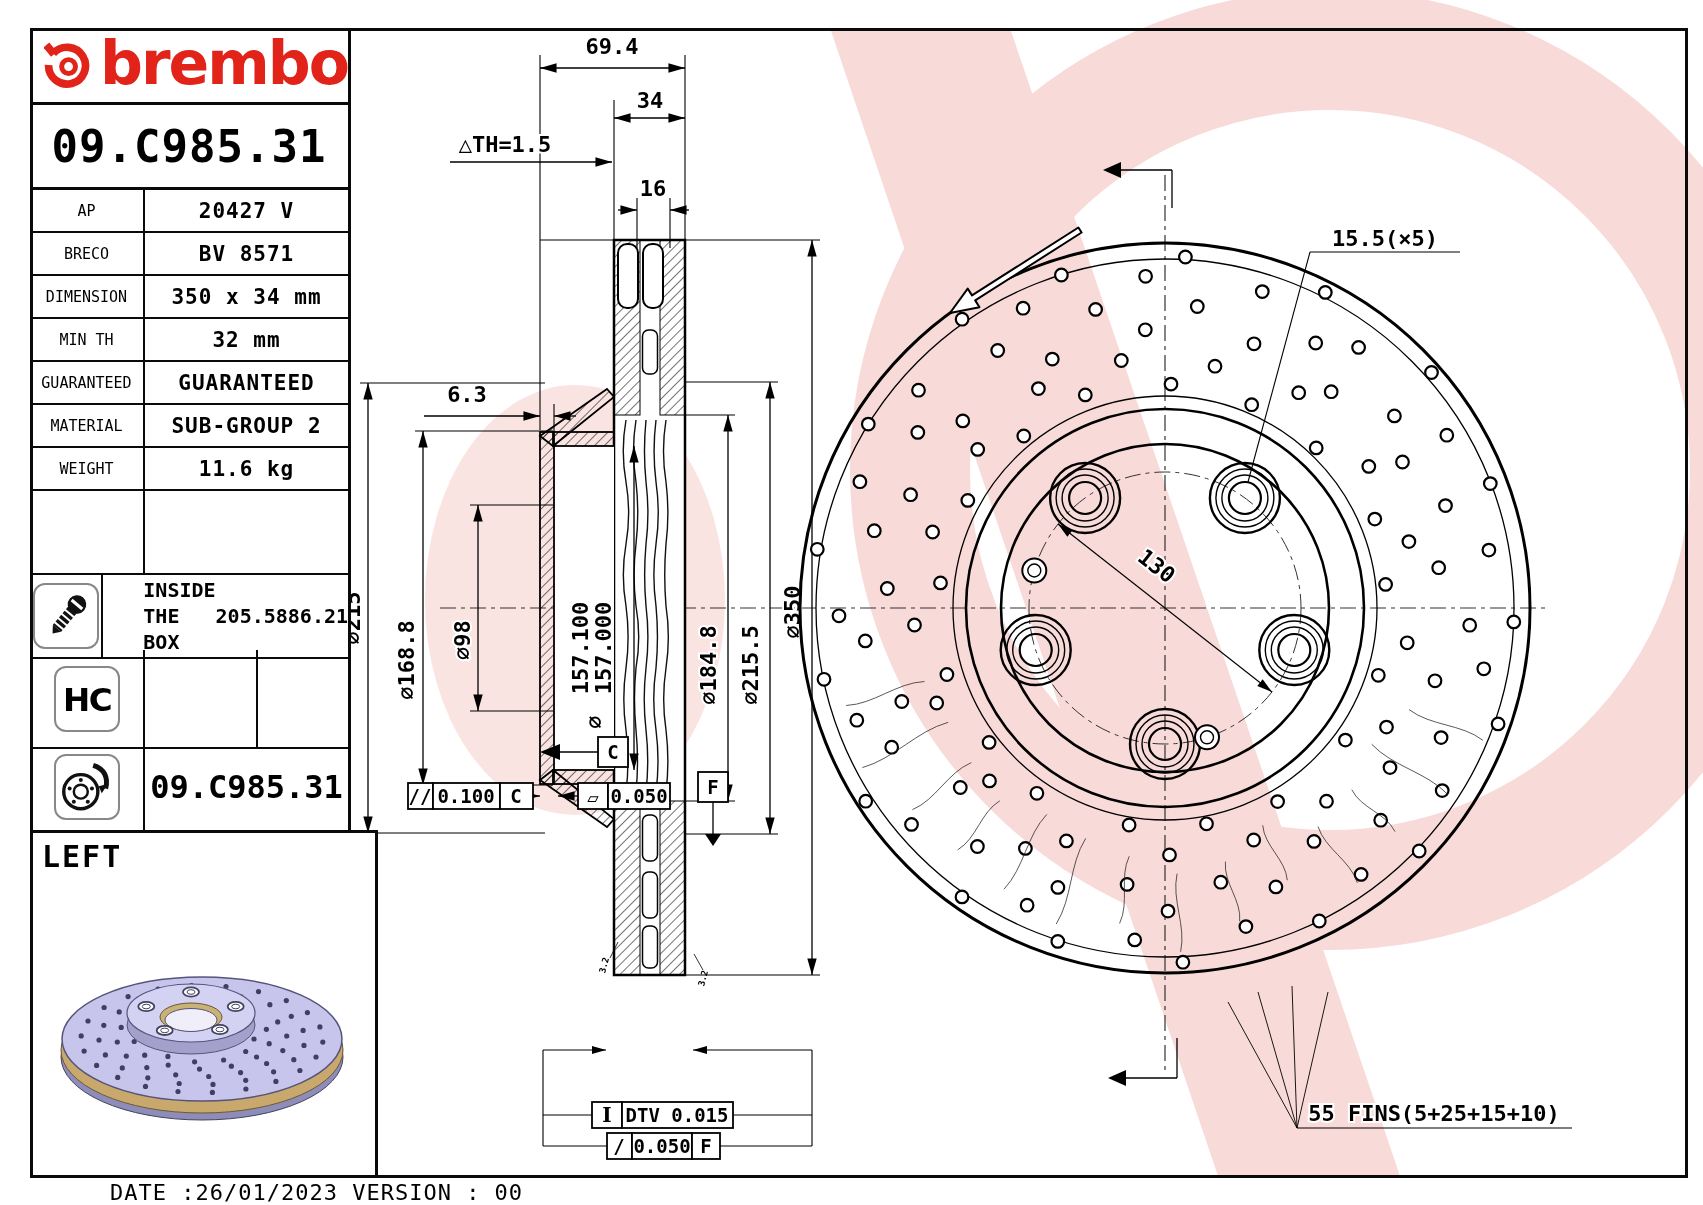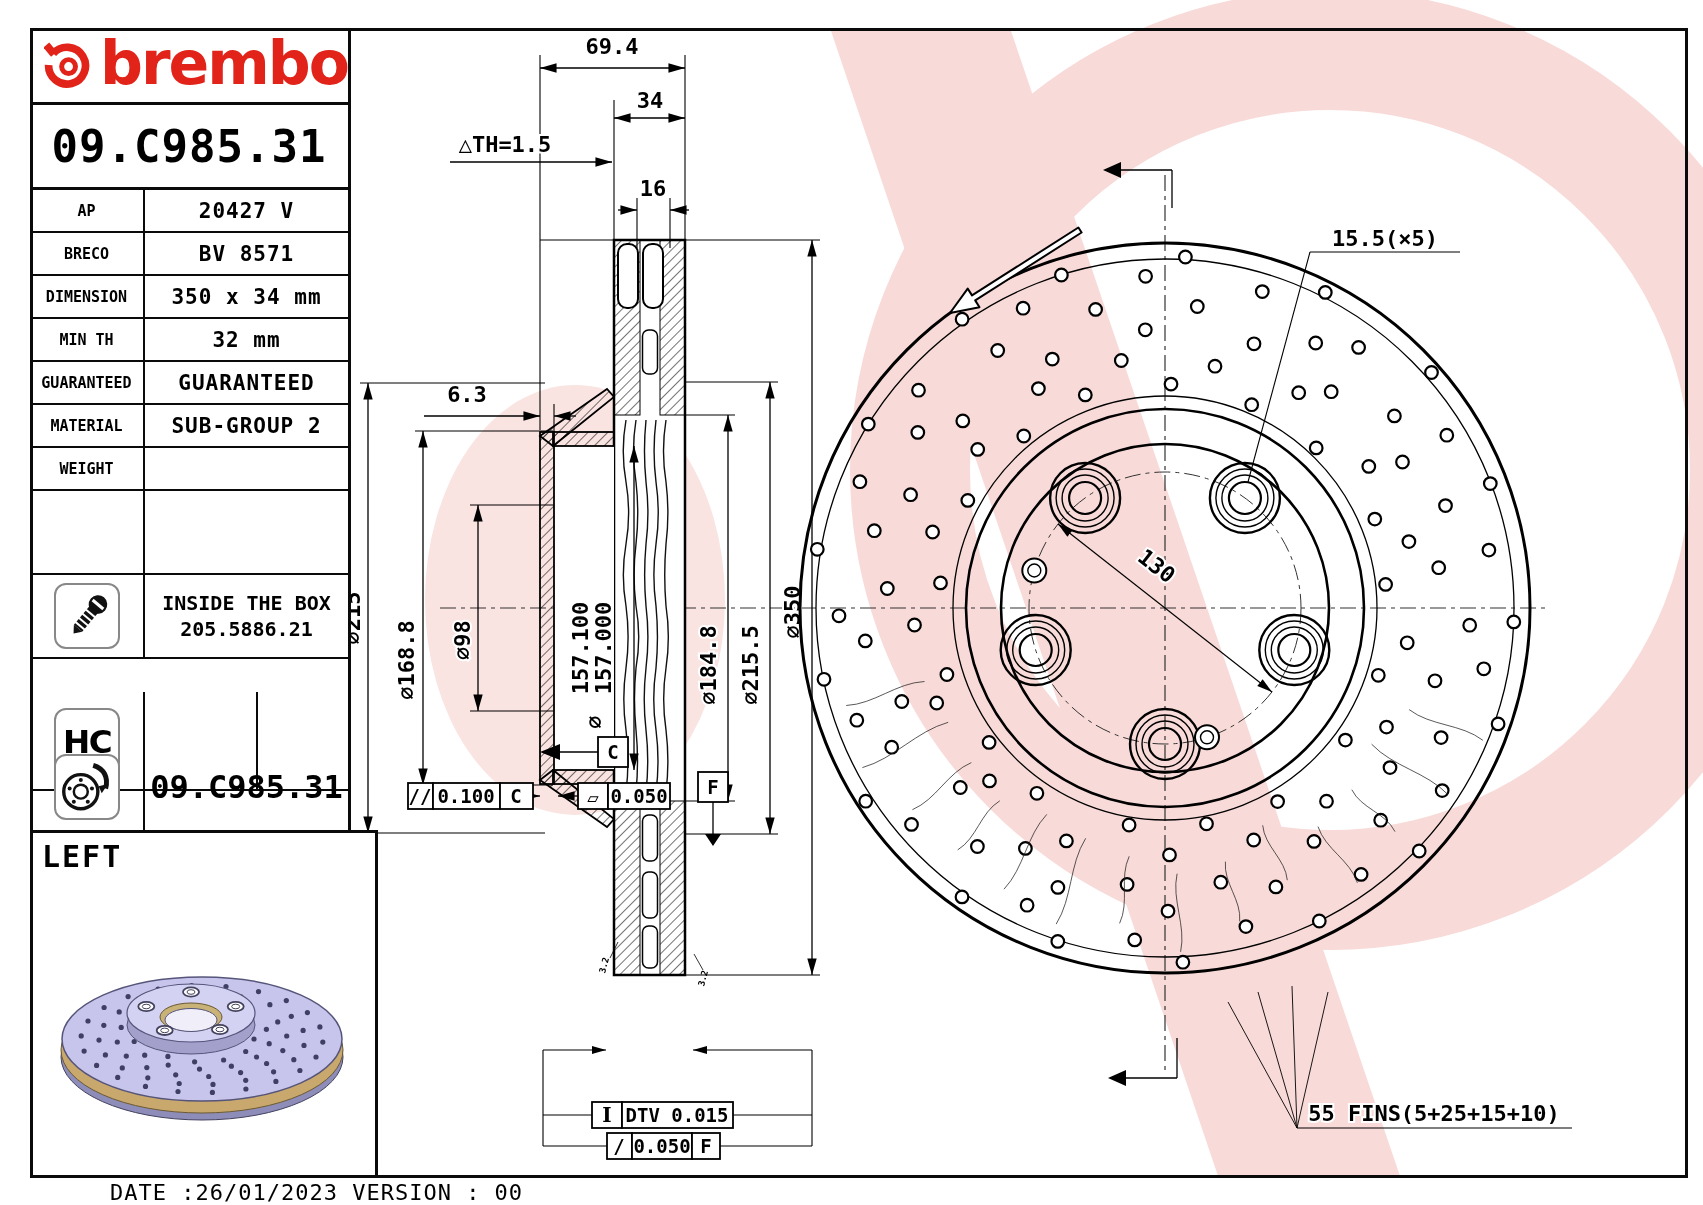--- a/index.html
+++ b/index.html
@@ -12,28 +12,28 @@
   .left-panel{position:absolute;left:30px;top:28px;width:321px;height:802px;background:#fff;
               border-right:3px solid #0a0a0a;box-sizing:border-box;z-index:3;}
   .lp-row{position:absolute;left:0;width:318px;box-sizing:border-box;border-bottom:2px solid #0a0a0a;}
   .row-logo{top:0;height:77px;display:flex;align-items:center;padding-left:14px;border-bottom-width:3px;}
   .wordmark{font-family:"DejaVu Sans","Liberation Sans",sans-serif;font-weight:bold;
             font-size:60px;color:#e2231a;letter-spacing:-2px;margin-left:10px;margin-top:-4px;}
   .row-part{top:77px;height:85px;display:flex;align-items:center;justify-content:center;
             font-size:44px;font-weight:bold;letter-spacing:1px;border-bottom-width:3px;}
   .spec-row{display:flex;}
   .spec-label{width:115px;border-right:2px solid #0a0a0a;box-sizing:border-box;display:flex;
-              align-items:center;justify-content:center;font-size:15px;font-weight:bold;}
+              align-items:center;justify-content:center;font-size:15px;font-weight:normal;}
   .spec-value{flex:1;display:flex;align-items:center;justify-content:center;
               font-size:21px;font-weight:bold;letter-spacing:1px;}
   .row-empty{display:flex;}
   .icon-cell{width:115px;border-right:2px solid #0a0a0a;box-sizing:border-box;display:flex;
              align-items:center;justify-content:center;}
-  .box-text{flex:1;display:flex;flex-direction:column;align-items:center;justify-content:center;
-            font-size:20px;font-weight:bold;line-height:26px;}
+  .box-text{flex:1;display:flex;flex-direction:row;align-items:center;justify-content:center;
+            font-size:20px;font-weight:bold;line-height:26px;padding-left:40px;}
   .hc-cells{flex:1;display:flex;}
   .hc-c1{width:113px;border-right:2px solid #0a0a0a;box-sizing:border-box;}
   .disc-part{flex:1;display:flex;align-items:center;justify-content:center;
              font-size:32px;font-weight:bold;}
   .badge{border:2.5px solid #888;border-radius:12px;background:#fff;}
   
   .left-box{position:absolute;left:30px;top:830px;width:348px;height:348px;background:#fff;
             border-top:3px solid #0a0a0a;border-right:3px solid #0a0a0a;box-sizing:border-box;z-index:3;}
   .left-label{position:absolute;left:12px;top:6px;font-size:30px;font-weight:bold;letter-spacing:2px;}
   .disc3d{position:absolute;left:0;top:38px;width:345px;height:305px;}
@@ -442,20 +442,21 @@
     <div class="lp-row spec-row" style="top:334px;height:43px;">
       <div class="spec-label">GUARANTEED</div>
       <div class="spec-value">GUARANTEED</div>
     </div>
     <div class="lp-row spec-row" style="top:377px;height:43px;">
       <div class="spec-label">MATERIAL</div>
       <div class="spec-value">SUB-GROUP 2</div>
     </div>
     <div class="lp-row spec-row" style="top:420px;height:43px;">
       <div class="spec-label">WEIGHT</div>
+      <div class="spec-value">11.6 kg</div>
     </div>
 
     <div class="lp-row row-empty" style="top:463px;height:84px;">
       <div class="spec-label" style="font-size:0;"></div>
       <div class="spec-value"></div>
     </div>
 
     <div class="lp-row spec-row" style="top:547px;height:84px;">
       <div class="icon-cell">
         <svg class="badge" width="62" height="62" viewBox="0 0 40 40">
@@ -470,21 +471,21 @@
             <line x1="15" y1="28" x2="25" y2="28" stroke="#fff" stroke-width="1.3"></line>
           </g>
         </svg>
       </div>
       <div class="box-text">
         <span>INSIDE THE BOX</span>
         <span>205.5886.21</span>
       </div>
     </div>
 
-    <div class="lp-row spec-row" style="top:664px;height:99px;">
+    <div class="lp-row spec-row" style="top:622px;height:99px;">
       <div class="icon-cell">
         <svg class="badge" width="62" height="62" viewBox="0 0 40 40">
           <text x="20" y="28" text-anchor="middle" style="font-family:'DejaVu Sans','Liberation Sans',sans-serif;font-weight:900;font-size:21px;letter-spacing:-1px;">HC</text>
         </svg>
       </div>
       <div class="hc-cells">
           <div class="hc-c1"></div>
           <div style="flex:1;"></div>
         </div>
     </div>

